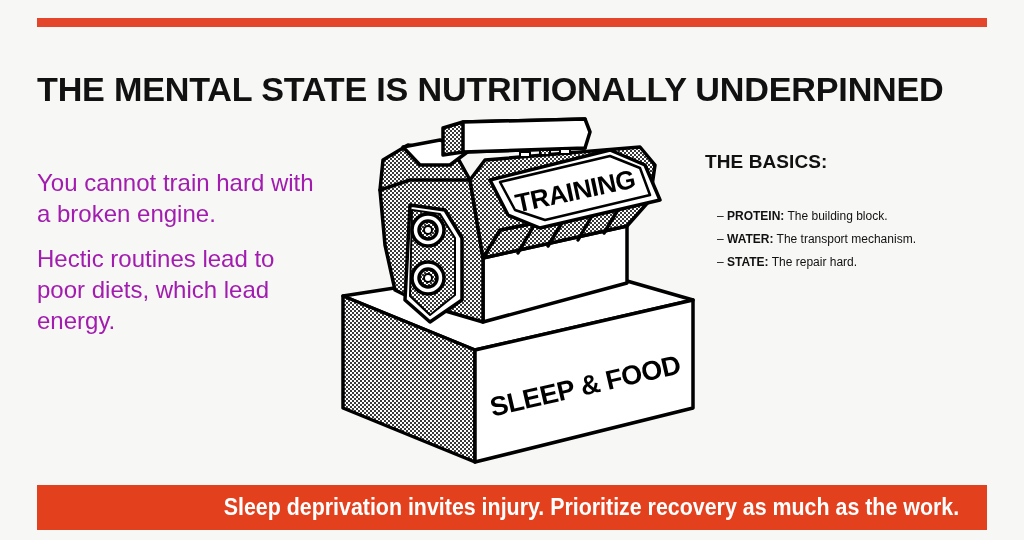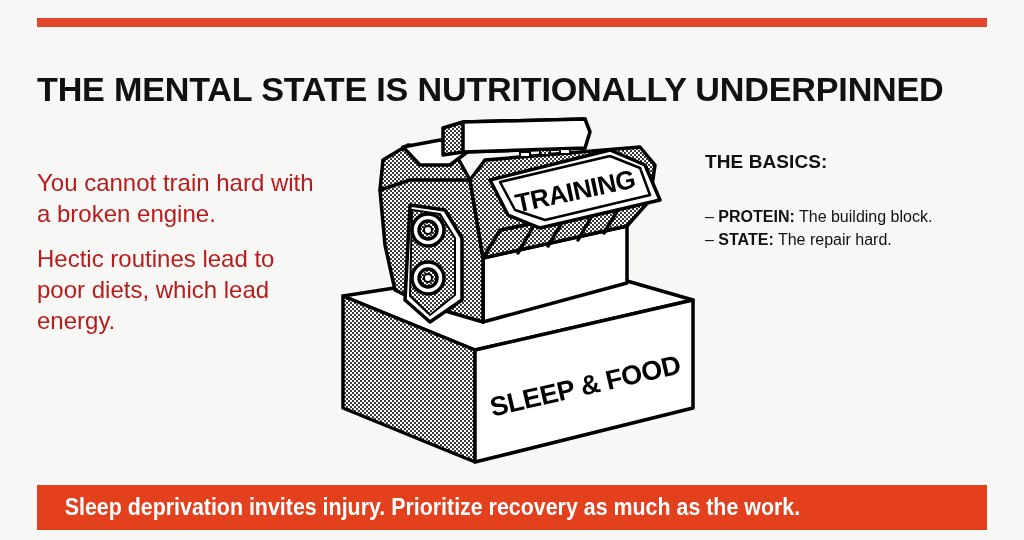--- a/index.html
+++ b/index.html
@@ -15,37 +15,37 @@
   }
   .title {
     position: absolute; left: 37px; top: 48px; width: 960px;
     font-size: 33px; font-weight: 900; letter-spacing: -0.2px;
     line-height: 40px; white-space: nowrap;
     font-family: "Liberation Sans", sans-serif;
     transform: scaleX(1.035); transform-origin: left center;
   }
   .left-copy {
     position: absolute; left: 37px; top: 167px; width: 290px;
-    font-size: 24px; line-height: 31px; color: #b91c1c;
+    font-size: 24px; line-height: 31px; color: #a21caf;
   }
   .left-copy p { margin: 0 0 14px 0; }
   .basics {
     position: absolute; left: 705px; top: 151px; width: 300px;
   }
   .basics-title {
     font-size: 19px; font-weight: 700; letter-spacing: 0.1px; margin: 0;
   }
   .basics-list { list-style: none; margin: 32px 0 0 0; padding: 0; }
-  .basics-list li { font-size: 16px; line-height: 23px; white-space: nowrap; }
+  .basics-list li { font-size: 12px; line-height: 23px; white-space: nowrap; margin-left: 12px; }
   .basics-list b { font-weight: 700; }
   .illustration { position: absolute; left: 330px; top: 100px; width: 380px; height: 375px; }
   .banner {
     position: absolute; left: 37px; top: 485px; width: 950px; height: 45px;
     background: #e3401e; color: #fff;
-    display: flex; align-items: center; justify-content: flex-start;
+    display: flex; align-items: center; justify-content: flex-end;
     font-size: 23px; font-weight: 700; white-space: nowrap;
   }
   .banner span { display: inline-block; transform: scaleX(0.93); }
 </style>
 </head>
 <body>
 
 <div class="top-rule"></div>
 
 <h1 class="title">THE MENTAL STATE IS NUTRITIONALLY UNDERPINNED</h1>
@@ -110,20 +110,23 @@
   </svg>
 </div>
 
 <div class="basics">
   <h2 class="basics-title">THE BASICS:</h2>
   <ul class="basics-list">
     <li>
       <span>– </span><b>PROTEIN:</b><span> The building block.</span>
     </li>
     <li>
+      <span>– </span><b>WATER:</b><span> The transport mechanism.</span>
+    </li>
+    <li>
       <span>– </span><b>STATE:</b><span> The repair hard.</span>
     </li>
   </ul>
 </div>
 
 <div class="banner">
   <span>Sleep deprivation invites injury. Prioritize recovery as much as the work.</span>
 </div>
 
 </body></html>

